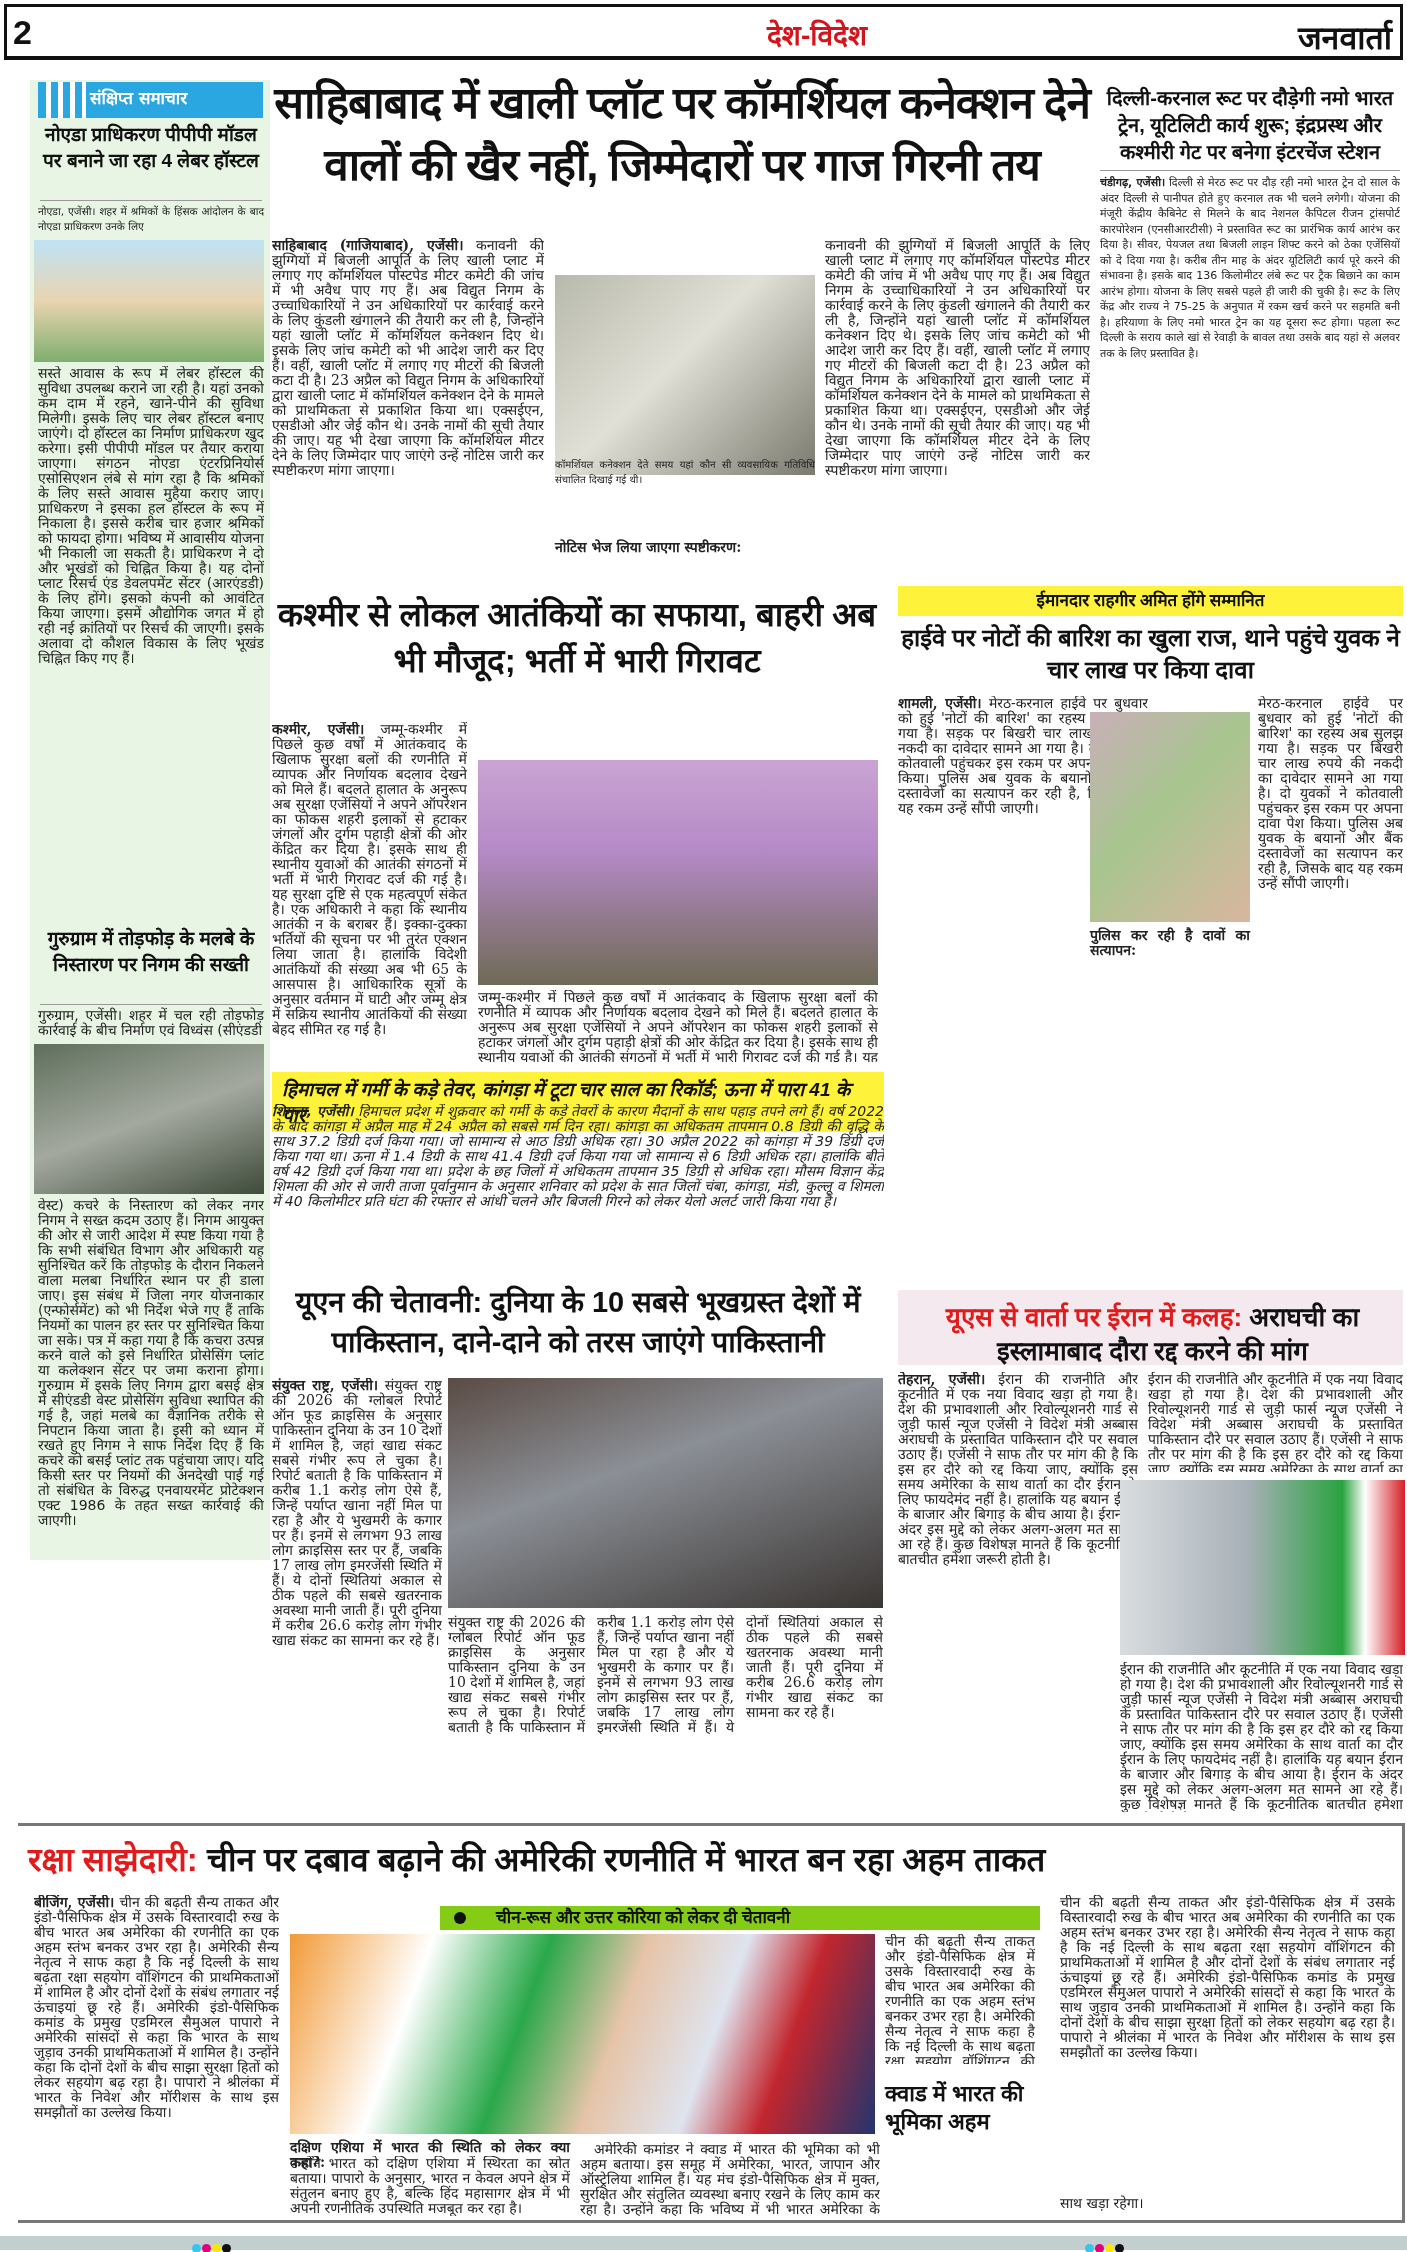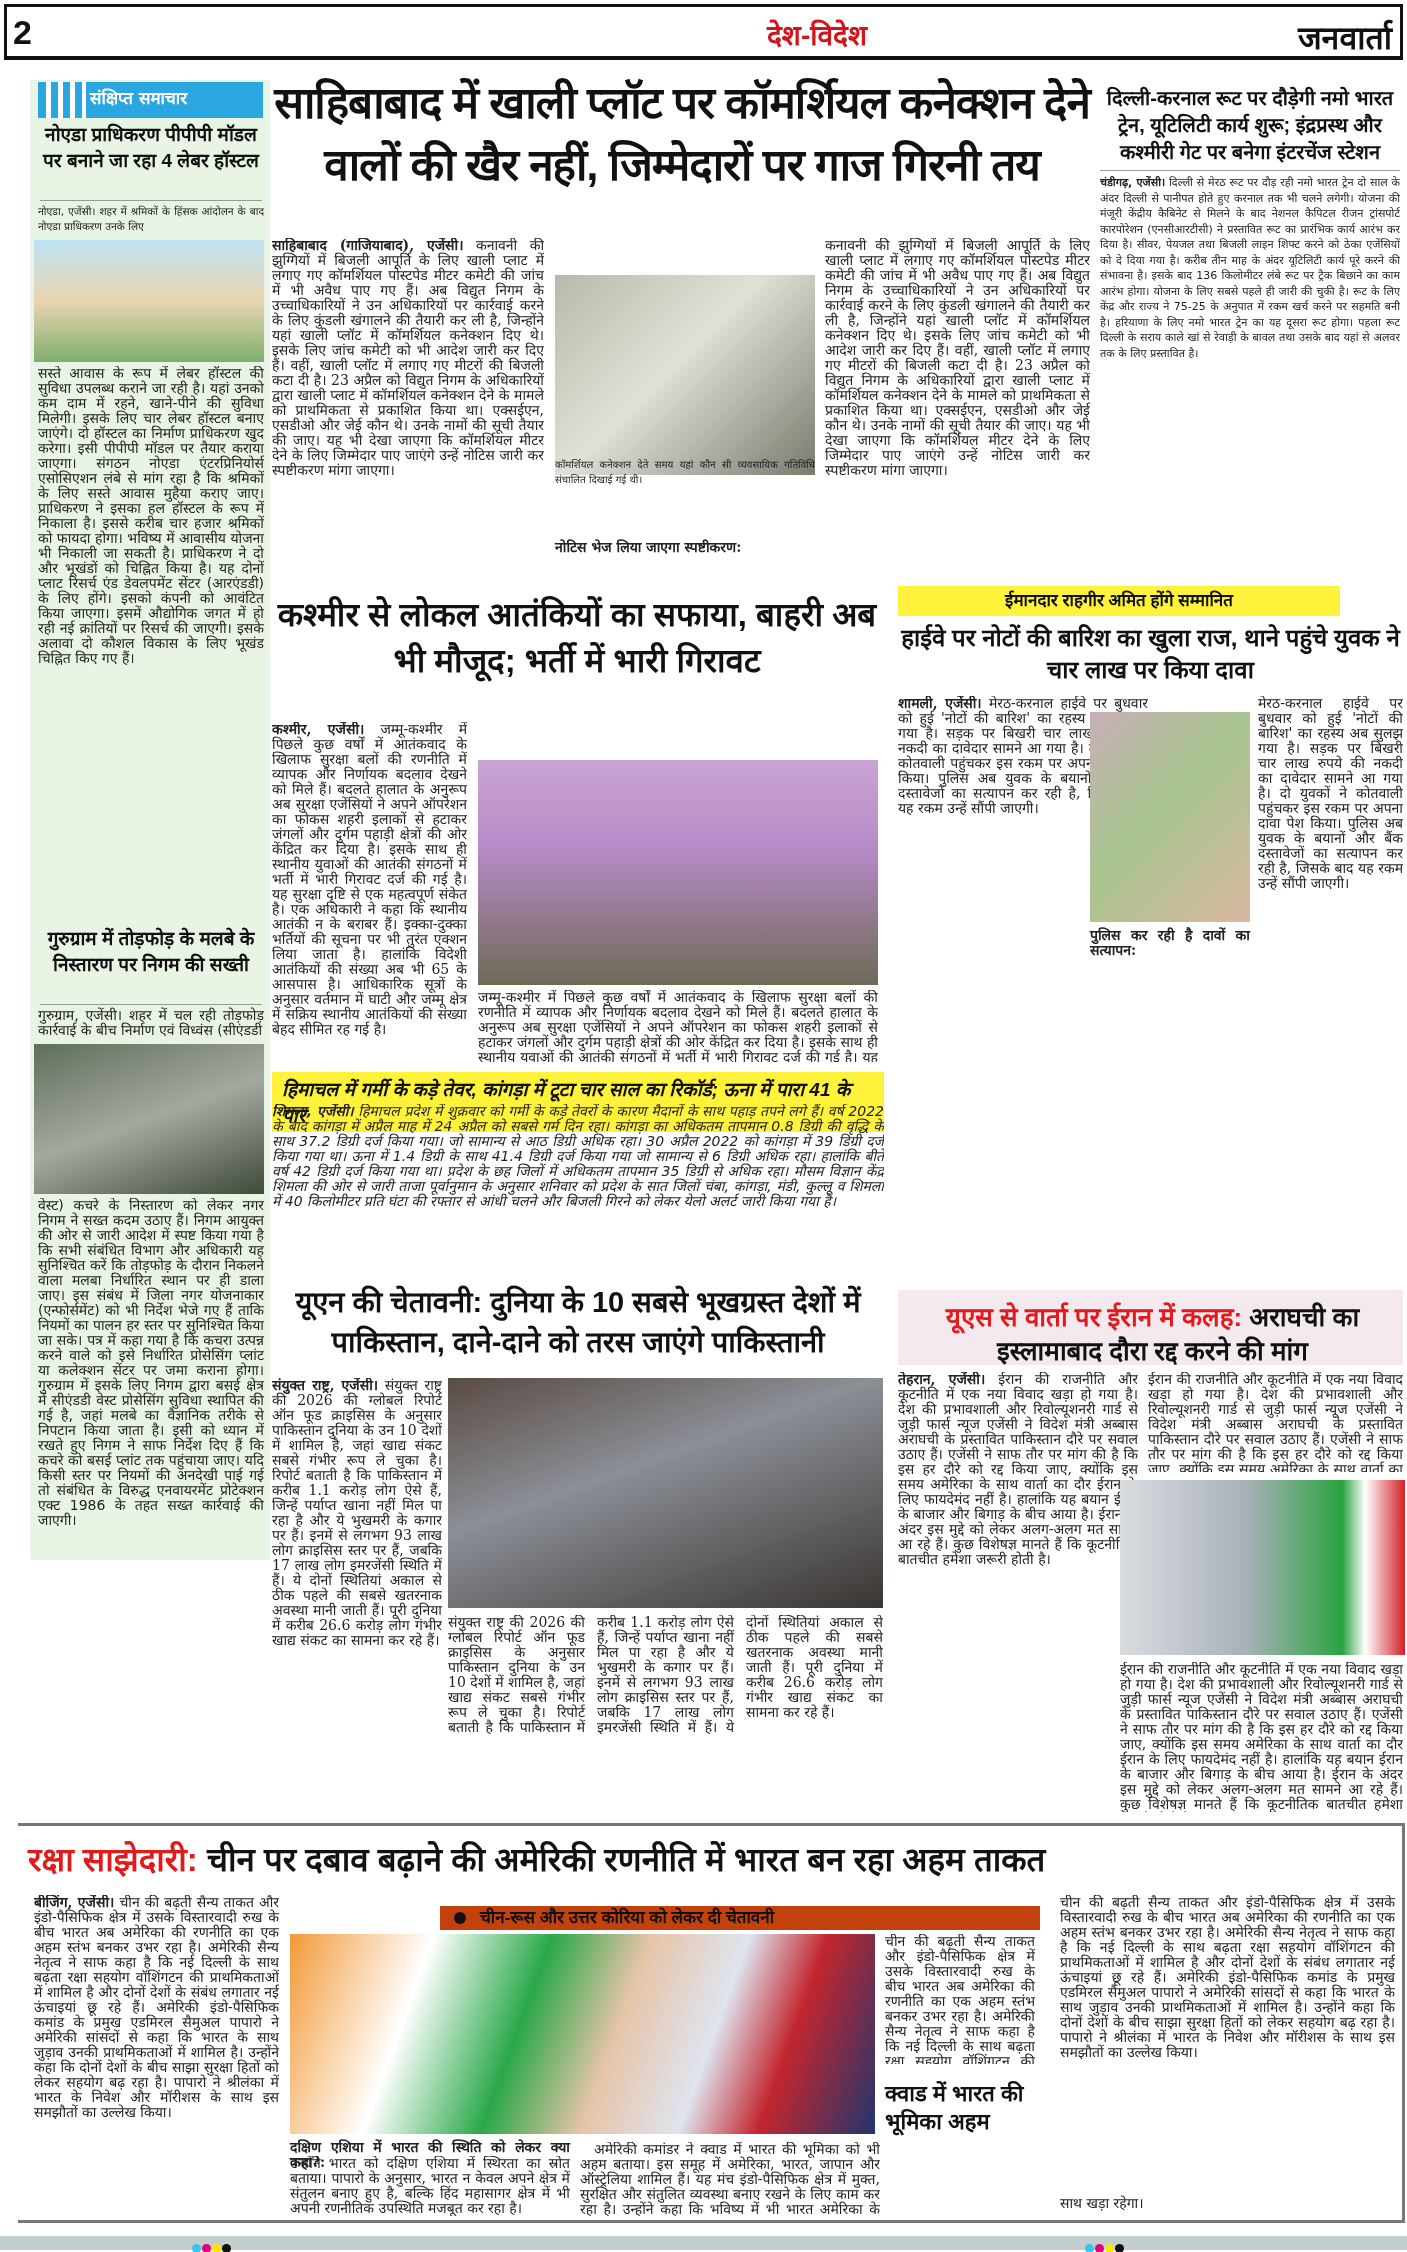--- a/index.html
+++ b/index.html
@@ -73,21 +73,21 @@
 </div>
 
 <div class="abs h2" style="left:272px;top:592px;width:610px;">कश्मीर से लोकल आतंकियों का सफाया, बाहरी अब भी मौजूद; भर्ती में भारी गिरावट</div>
 <div class="abs body-text" style="left:272px;top:722px;width:195px;height:340px;overflow:hidden;">
   <span class="lead">कश्मीर, एजेंसी।</span>
   <span>जम्मू-कश्मीर में पिछले कुछ वर्षों में आतंकवाद के खिलाफ सुरक्षा बलों की रणनीति में व्यापक और निर्णायक बदलाव देखने को मिले हैं। बदलते हालात के अनुरूप अब सुरक्षा एजेंसियों ने अपने ऑपरेशन का फोकस शहरी इलाकों से हटाकर जंगलों और दुर्गम पहाड़ी क्षेत्रों की ओर केंद्रित कर दिया है। इसके साथ ही स्थानीय युवाओं की आतंकी संगठनों में भर्ती में भारी गिरावट दर्ज की गई है। यह सुरक्षा दृष्टि से एक महत्वपूर्ण संकेत है। एक अधिकारी ने कहा कि स्थानीय आतंकी न के बराबर हैं। इक्का-दुक्का भर्तियों की सूचना पर भी तुरंत एक्शन लिया जाता है। हालांकि विदेशी आतंकियों की संख्या अब भी 65 के आसपास है। आधिकारिक सूत्रों के अनुसार वर्तमान में घाटी और जम्मू क्षेत्र में सक्रिय स्थानीय आतंकियों की संख्या बेहद सीमित रह गई है।</span>
 </div>
 <div class="abs img" style="left:478px;top:760px;width:400px;height:225px;background:linear-gradient(180deg,#c9a4d3 0%,#b68ac7 40%,#6e6a55 100%);"></div>
 <div class="abs body-text" style="left:478px;top:990px;width:400px;height:72px;overflow:hidden;">जम्मू-कश्मीर में पिछले कुछ वर्षों में आतंकवाद के खिलाफ सुरक्षा बलों की रणनीति में व्यापक और निर्णायक बदलाव देखने को मिले हैं। बदलते हालात के अनुरूप अब सुरक्षा एजेंसियों ने अपने ऑपरेशन का फोकस शहरी इलाकों से हटाकर जंगलों और दुर्गम पहाड़ी क्षेत्रों की ओर केंद्रित कर दिया है। इसके साथ ही स्थानीय युवाओं की आतंकी संगठनों में भर्ती में भारी गिरावट दर्ज की गई है। यह सुरक्षा दृष्टि से एक महत्वपूर्ण संकेत है। एक अधिकारी ने कहा कि स्थानीय आतंकी न के बराबर हैं। इक्का-दुक्का भर्तियों की सूचना पर भी तुरंत एक्शन लिया जाता है। हालांकि विदेशी आतंकियों की संख्या अब भी 65 के आसपास है। आधिकारिक सूत्रों के अनुसार वर्तमान में घाटी और जम्मू क्षेत्र में सक्रिय स्थानीय आतंकियों की संख्या बेहद सीमित रह गई है।</div>
 
-<div class="abs" style="left:898px;top:586px;width:442px;height:30px;background:#fff23a;text-align:center;font-weight:bold;font-size:17px;line-height:30px;font-family:'Liberation Sans',sans-serif;">ईमानदार राहगीर अमित होंगे सम्मानित</div>
+<div class="abs" style="left:898px;top:586px;width:505px;height:30px;background:#fff23a;text-align:center;font-weight:bold;font-size:17px;line-height:30px;font-family:'Liberation Sans',sans-serif;">ईमानदार राहगीर अमित होंगे सम्मानित</div>
 <div class="abs h3" style="left:898px;top:622px;width:505px;font-size:24px;line-height:32px;">हाईवे पर नोटों की बारिश का खुला राज, थाने पहुंचे युवक ने चार लाख पर किया दावा</div>
 <div class="abs body-text" style="left:898px;top:696px;width:250px;height:370px;overflow:hidden;">
   <span class="lead">शामली, एजेंसी।</span>
   <span>मेरठ-करनाल हाईवे पर बुधवार को हुई 'नोटों की बारिश' का रहस्य अब सुलझ गया है। सड़क पर बिखरी चार लाख रुपये की नकदी का दावेदार सामने आ गया है। दो युवकों ने कोतवाली पहुंचकर इस रकम पर अपना दावा पेश किया। पुलिस अब युवक के बयानों और बैंक दस्तावेजों का सत्यापन कर रही है, जिसके बाद यह रकम उन्हें सौंपी जाएगी।</span>
 </div>
 <div class="abs img" style="left:1090px;top:712px;width:160px;height:210px;background:linear-gradient(135deg,#c8b0b8,#a8c58f 45%,#d9b6a0);"></div>
 <div class="abs body-text" style="left:1090px;top:928px;width:160px;font-weight:bold;">पुलिस कर रही है दावों का सत्यापन:</div>
 <div class="abs body-text" style="left:1258px;top:696px;width:145px;height:370px;overflow:hidden;">मेरठ-करनाल हाईवे पर बुधवार को हुई 'नोटों की बारिश' का रहस्य अब सुलझ गया है। सड़क पर बिखरी चार लाख रुपये की नकदी का दावेदार सामने आ गया है। दो युवकों ने कोतवाली पहुंचकर इस रकम पर अपना दावा पेश किया। पुलिस अब युवक के बयानों और बैंक दस्तावेजों का सत्यापन कर रही है, जिसके बाद यह रकम उन्हें सौंपी जाएगी।</div>
 
 <div class="abs yellow-bar" style="left:272px;top:1072px;width:612px;">हिमाचल में गर्मी के कड़े तेवर, कांगड़ा में टूटा चार साल का रिकॉर्ड; ऊना में पारा 41 के पार</div>
@@ -119,21 +119,21 @@
 
 <div class="abs bottom-box"></div>
 <div class="abs" style="left:28px;top:1838px;width:1370px;font-size:33px;font-weight:bold;font-family:'Liberation Sans',sans-serif;line-height:44px;">
   <span class="red">रक्षा साझेदारी:</span>
   <span>चीन पर दबाव बढ़ाने की अमेरिकी रणनीति में भारत बन रहा अहम ताकत</span>
 </div>
 <div class="abs body-text" style="left:34px;top:1895px;width:245px;height:320px;overflow:hidden;">
   <span class="lead">बीजिंग, एजेंसी।</span>
   <span>चीन की बढ़ती सैन्य ताकत और इंडो-पैसिफिक क्षेत्र में उसके विस्तारवादी रुख के बीच भारत अब अमेरिका की रणनीति का एक अहम स्तंभ बनकर उभर रहा है। अमेरिकी सैन्य नेतृत्व ने साफ कहा है कि नई दिल्ली के साथ बढ़ता रक्षा सहयोग वॉशिंगटन की प्राथमिकताओं में शामिल है और दोनों देशों के संबंध लगातार नई ऊंचाइयां छू रहे हैं। अमेरिकी इंडो-पैसिफिक कमांड के प्रमुख एडमिरल सैमुअल पापारो ने अमेरिकी सांसदों से कहा कि भारत के साथ जुड़ाव उनकी प्राथमिकताओं में शामिल है। उन्होंने कहा कि दोनों देशों के बीच साझा सुरक्षा हितों को लेकर सहयोग बढ़ रहा है। पापारो ने श्रीलंका में भारत के निवेश और मॉरीशस के साथ इस समझौतों का उल्लेख किया।</span>
 </div>
-<div class="abs" style="left:440px;top:1906px;width:600px;height:24px;background:#c2410c;font-weight:bold;font-size:17px;line-height:24px;padding-left:40px;font-family:'Liberation Sans',sans-serif;">
+<div class="abs" style="left:440px;top:1906px;width:600px;height:24px;background:#84cc16;font-weight:bold;font-size:17px;line-height:24px;padding-left:56px;font-family:'Liberation Sans',sans-serif;">
   <span style="position:absolute;left:14px;top:6px;width:12px;height:12px;border-radius:50%;background:#111;"></span>
   <span>चीन-रूस और उत्तर कोरिया को लेकर दी चेतावनी</span>
 </div>
 <div class="abs img" style="left:290px;top:1934px;width:585px;height:200px;background:linear-gradient(110deg,#f29a38 0%,#fff 22%,#2aa84a 40%,#e6c4a8 55%,#dfe4ef 70%,#c2262e 82%,#22356e 100%);"></div>
 <div class="abs body-text" style="left:885px;top:1934px;width:150px;height:130px;overflow:hidden;">चीन की बढ़ती सैन्य ताकत और इंडो-पैसिफिक क्षेत्र में उसके विस्तारवादी रुख के बीच भारत अब अमेरिका की रणनीति का एक अहम स्तंभ बनकर उभर रहा है। अमेरिकी सैन्य नेतृत्व ने साफ कहा है कि नई दिल्ली के साथ बढ़ता रक्षा सहयोग वॉशिंगटन की प्राथमिकताओं में शामिल है और दोनों देशों के संबंध लगातार नई ऊंचाइयां छू रहे हैं। अमेरिकी इंडो-पैसिफिक कमांड के प्रमुख एडमिरल सैमुअल पापारो ने अमेरिकी सांसदों से कहा कि भारत के साथ जुड़ाव उनकी प्राथमिकताओं में शामिल है। उन्होंने कहा कि दोनों देशों के बीच साझा सुरक्षा हितों को लेकर सहयोग बढ़ रहा है। पापारो ने श्रीलंका में भारत के निवेश और मॉरीशस के साथ इस समझौतों का उल्लेख किया।</div>
 <div class="abs" style="left:885px;top:2080px;width:150px;font-size:22px;font-weight:bold;line-height:28px;font-family:'Liberation Sans',sans-serif;">क्वाड में भारत की भूमिका अहम</div>
 <div class="abs body-text" style="left:290px;top:2140px;width:280px;font-weight:bold;">दक्षिण एशिया में भारत की स्थिति को लेकर क्या कहा?:</div>
 <div class="abs body-text" style="left:290px;top:2156px;width:280px;height:60px;overflow:hidden;">उन्होंने भारत को दक्षिण एशिया में स्थिरता का स्रोत बताया। पापारो के अनुसार, भारत न केवल अपने क्षेत्र में संतुलन बनाए हुए है, बल्कि हिंद महासागर क्षेत्र में भी अपनी रणनीतिक उपस्थिति मजबूत कर रहा है।</div>
 <div class="abs body-text" style="left:580px;top:2142px;width:300px;height:74px;overflow:hidden;text-indent:14px;">अमेरिकी कमांडर ने क्वाड में भारत की भूमिका को भी अहम बताया। इस समूह में अमेरिका, भारत, जापान और ऑस्ट्रेलिया शामिल हैं। यह मंच इंडो-पैसिफिक क्षेत्र में मुक्त, सुरक्षित और संतुलित व्यवस्था बनाए रखने के लिए काम कर रहा है। उन्होंने कहा कि भविष्य में भी भारत अमेरिका के साथ खड़ा रहेगा।</div>
 <div class="abs body-text" style="left:1060px;top:1895px;width:335px;height:300px;overflow:hidden;">चीन की बढ़ती सैन्य ताकत और इंडो-पैसिफिक क्षेत्र में उसके विस्तारवादी रुख के बीच भारत अब अमेरिका की रणनीति का एक अहम स्तंभ बनकर उभर रहा है। अमेरिकी सैन्य नेतृत्व ने साफ कहा है कि नई दिल्ली के साथ बढ़ता रक्षा सहयोग वॉशिंगटन की प्राथमिकताओं में शामिल है और दोनों देशों के संबंध लगातार नई ऊंचाइयां छू रहे हैं। अमेरिकी इंडो-पैसिफिक कमांड के प्रमुख एडमिरल सैमुअल पापारो ने अमेरिकी सांसदों से कहा कि भारत के साथ जुड़ाव उनकी प्राथमिकताओं में शामिल है। उन्होंने कहा कि दोनों देशों के बीच साझा सुरक्षा हितों को लेकर सहयोग बढ़ रहा है। पापारो ने श्रीलंका में भारत के निवेश और मॉरीशस के साथ इस समझौतों का उल्लेख किया।</div>

